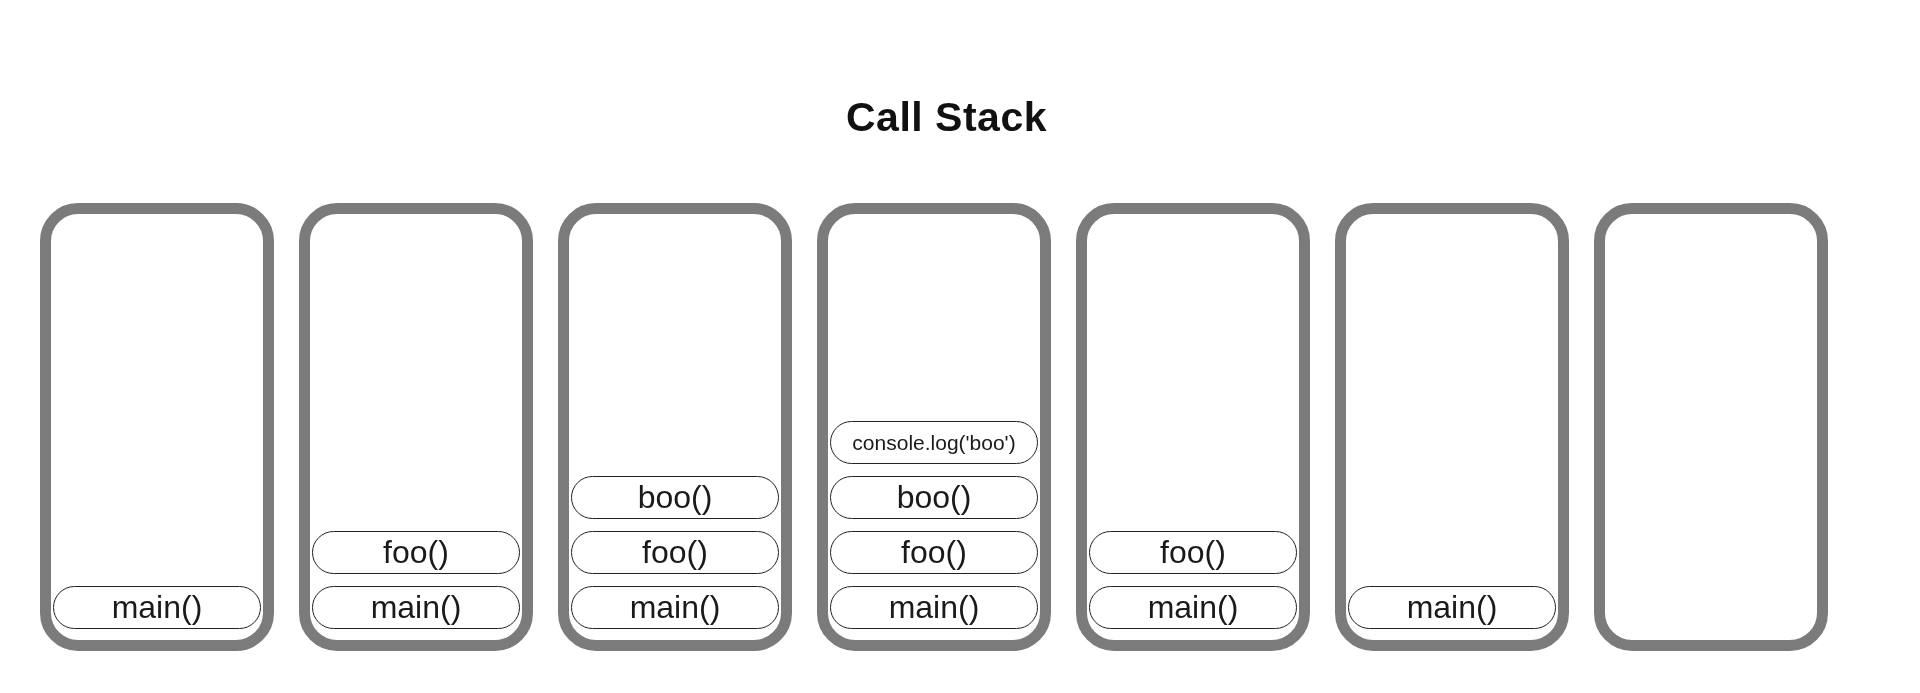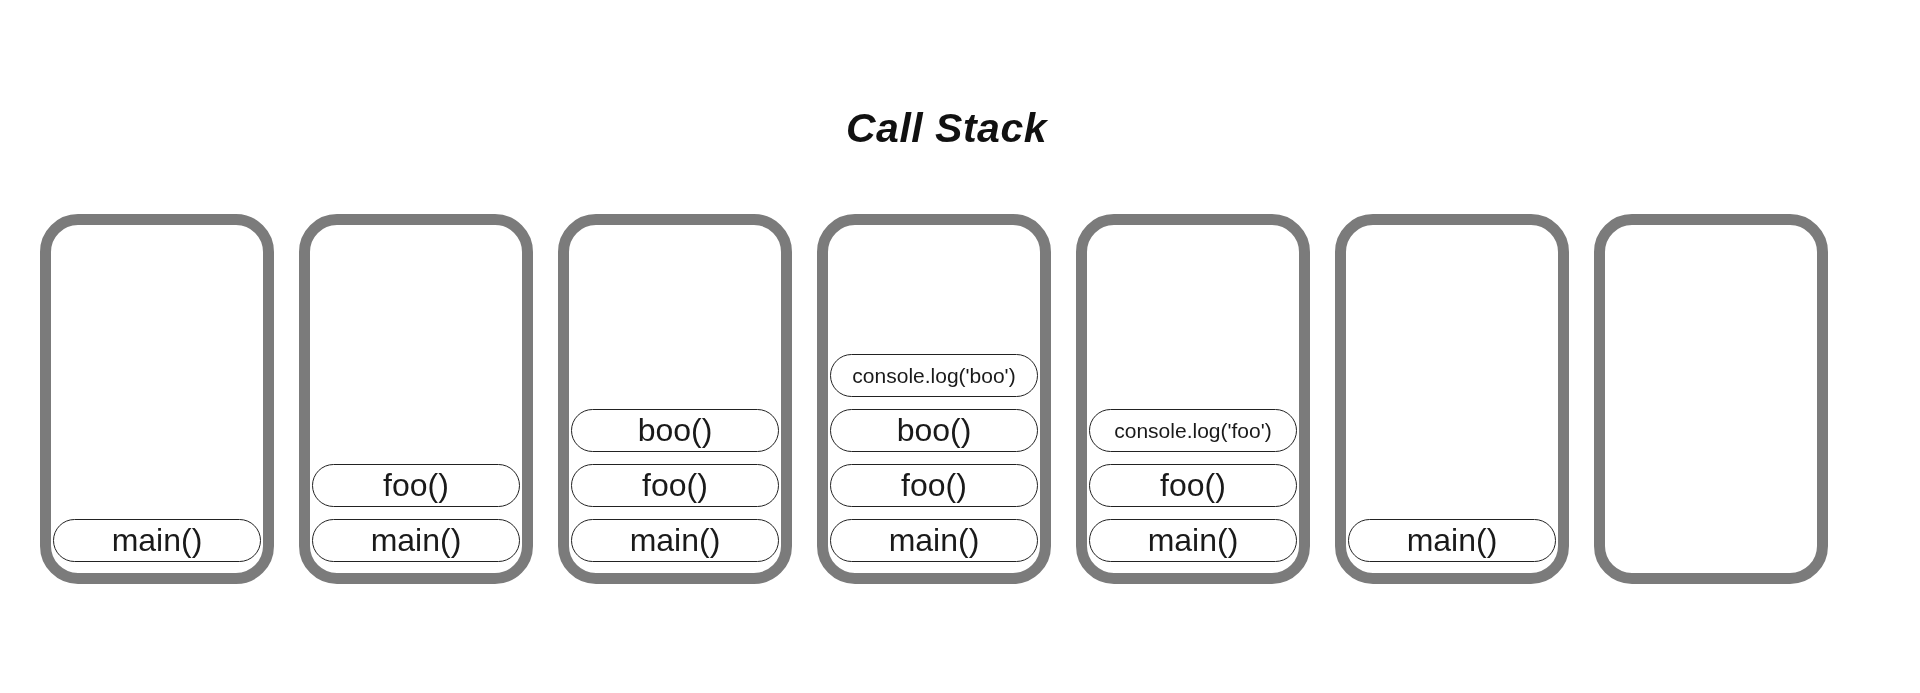--- a/index.html
+++ b/index.html
@@ -9,40 +9,39 @@
     width: 1920px;
     height: 693px;
     overflow: hidden;
     font-family: "Liberation Sans", "DejaVu Sans", sans-serif;
   }
   .page {
     width: 1813px;      
     margin-left: 40px;
   }
   .title {
-    margin: 16px;
+    margin: 5px;
     padding-top: 84px;
     height: 56px;
     text-align: center;
     font-size: 41px;
     line-height: 56px;
     font-weight: 600;
     color: #111111;
     letter-spacing: 0.5px;
-    font-style: italic;
   }
   .frames {
     margin-top: 58px;
     display: flex;
     gap: 25px;
   }
   .frame {
     box-sizing: border-box;
     width: 234px;
-    height: 370px;
+    height: 448px;
     border: 11px solid #7b7b7b;
     border-radius: 38px;
     background: #ffffff;
     display: flex;
     flex-direction: column;
     justify-content: flex-end;
     align-items: stretch;
     gap: 12px;
     padding: 0 2px 11px 2px;
   }
@@ -82,21 +81,20 @@
         <div class="pill">foo()</div>
         <div class="pill">main()</div>
       </div>
       <div class="frame">
         <div class="pill small">console.log('boo')</div>
         <div class="pill">boo()</div>
         <div class="pill">foo()</div>
         <div class="pill">main()</div>
       </div>
       <div class="frame">
-        <div class="pill small">console.log('foo')</div>
         <div class="pill">foo()</div>
         <div class="pill">main()</div>
       </div>
       <div class="frame">
         <div class="pill">main()</div>
       </div>
       <div class="frame"></div>
     </div>
 </div>
 

